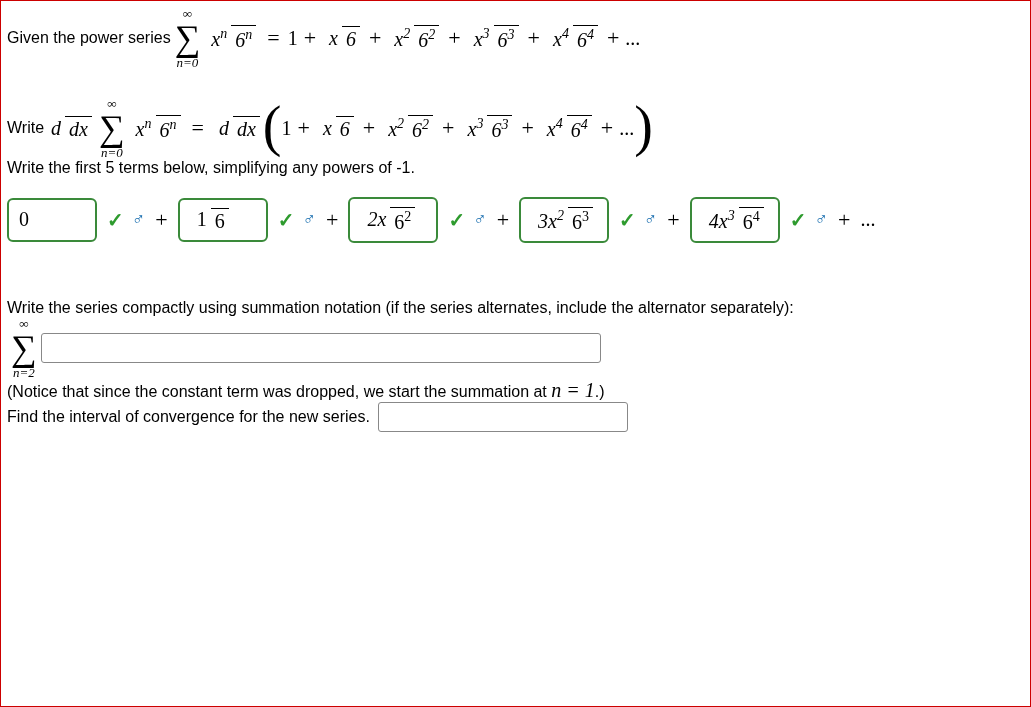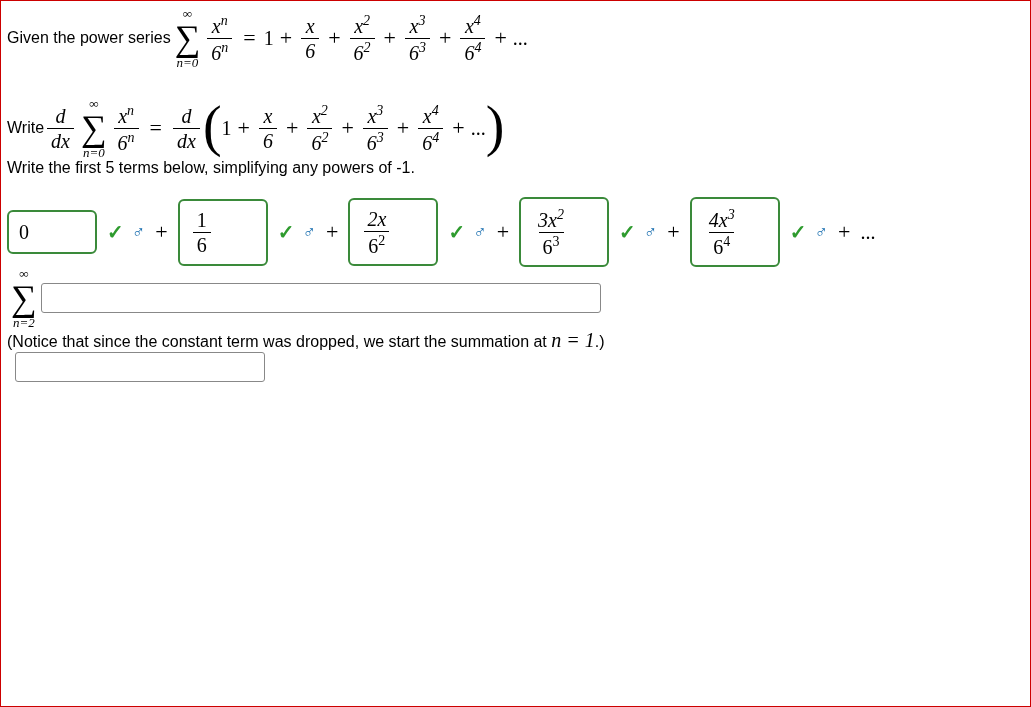--- a/index.html
+++ b/index.html
@@ -37,21 +37,21 @@
     .sum .sigma {
       font-size: 36px;
       font-style: normal;
     }
     .sum .top, .sum .bot {
       font-size: 13px;
       font-style: italic;
     }
     .frac {
       display: inline-flex;
-      flex-direction: column;
+      flex-direction: row;
       align-items: center;
       vertical-align: middle;
       margin: 0 3px;
       line-height: 1.1;
       font-family: 'Times New Roman', serif;
     }
     .frac .num { padding: 0 4px 1px 4px; }
     .frac .den { border-top: 1.2px solid #000; padding: 1px 4px 0 4px; }
     sup { font-size: 0.7em; }
     .plus { margin: 0 6px; font-style: normal; font-family: 'Times New Roman', serif; font-size: 22px; }
@@ -241,31 +241,33 @@
           <span class="num">4<i>x</i><sup>3</sup></span>
           <span class="den" style="font-style:normal">6<sup>4</sup></span>
         </span>
     </span>
     <span class="check">✓</span>
     <span class="link-icon">♂</span>
     <span class="plus">+</span>
     <span class="math" style="font-style:normal">...</span>
   </div>
 
+  <div class="section-spacing" style="margin-top:56px">Write the series compactly using summation notation (if the series alternates, include the alternator separately):</div>
 
   <div class="row line-spacing">
     <span class="sum">
       <span class="top">∞</span>
       <span class="sigma">∑</span>
       <span class="bot">n=2</span>
     </span>
     <input class="input-field input-long" value="" style="">
   </div>
 
   <div>
     <span>(Notice that since the constant term was dropped, we start the summation at </span><span class="math"><i>n</i> = 1</span><span>.)</span>
   </div>
 
   <div class="row line-spacing">
+    <span>Find the interval of convergence for the new series.</span>
     <input class="input-field input-med" style="margin-left: 8px;" value="">
   </div>
 
 </div>
 
 </body></html>

